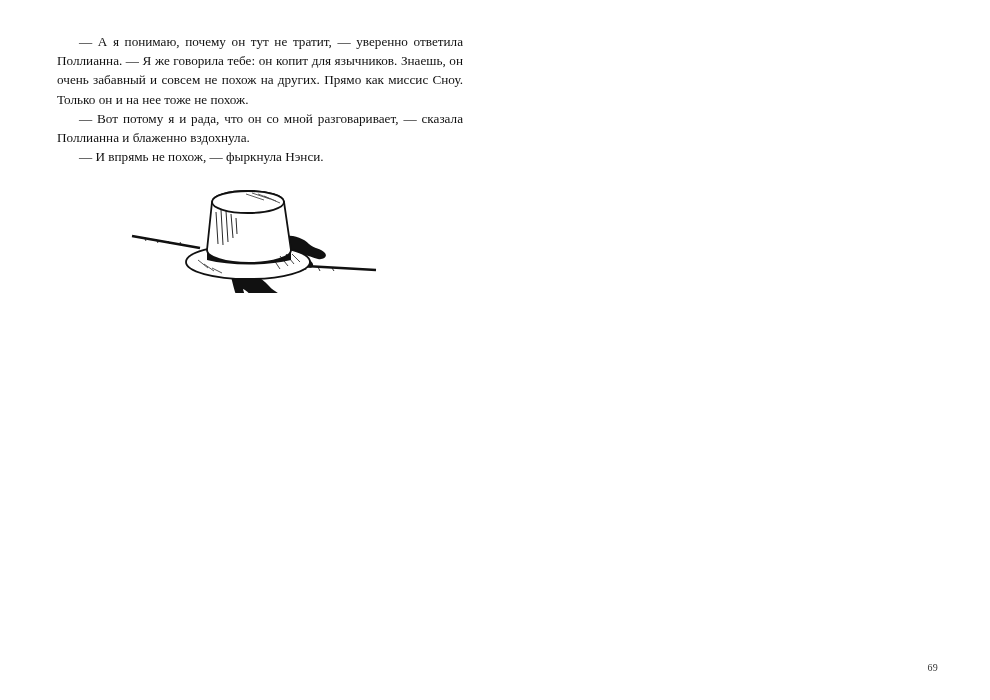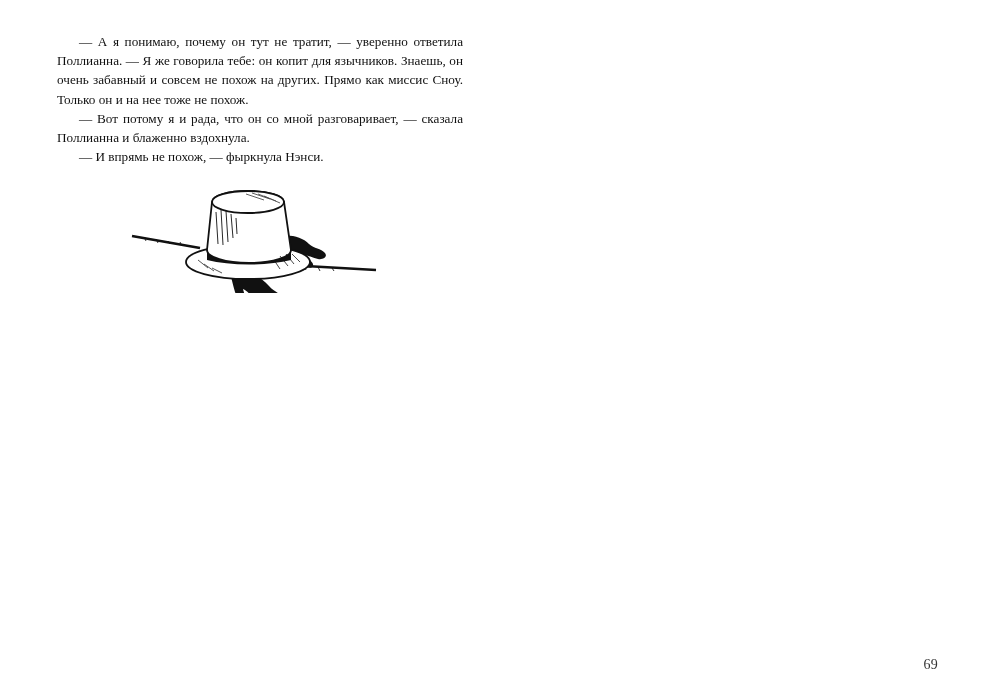--- a/index.html
+++ b/index.html
@@ -59,21 +59,21 @@
     top: 178px;
     width: 250px;
     height: 115px;
   }
   .hat-figure svg { display: block; width: 100%; height: 100%; }
 
   .folio {
     position: absolute;
     right: 52px;
     bottom: 27px;
-    font-size: 14px;
+    font-size: 10px;
     color: #333;
     letter-spacing: 0.3px;
   }
 </style>
 </head>
 <body>
 
 <div class="spread">
 
   <div class="page page-left">

